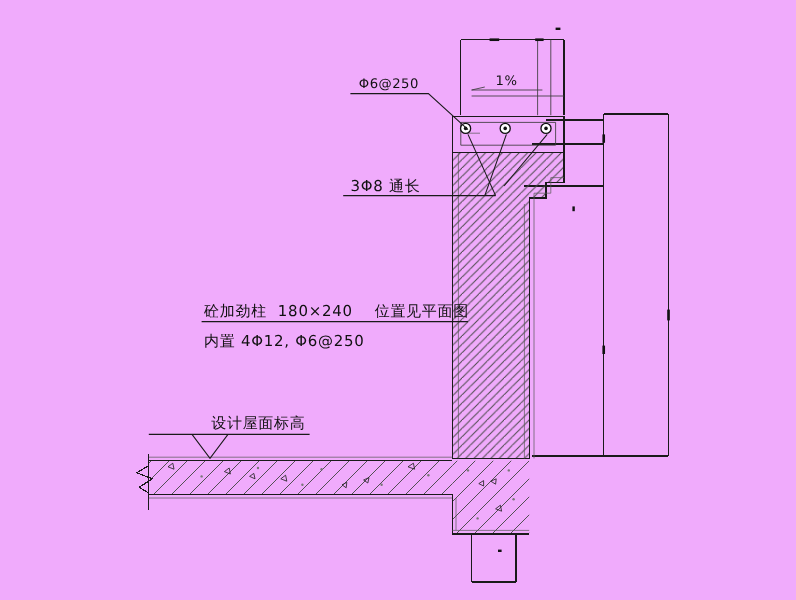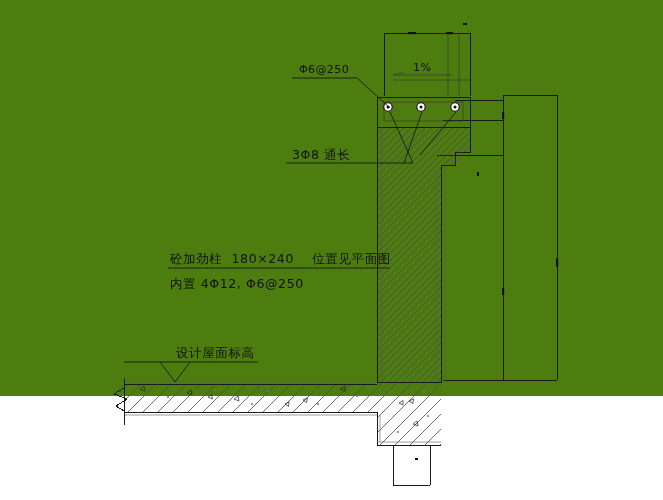--- a/index.html
+++ b/index.html
@@ -9,22 +9,22 @@
   }
   body {
     width: 663px;
     height: 500px;
     font-family: "Liberation Sans", sans-serif;
     overflow: hidden;
   }
   #drawing-root {
     position: relative;
     width: 663px;
-    height: 396px;
-    background: #4d7c0f;
+    height: 500px;
+    background: #f0abfc;
   }
   svg#cad {
     display: block;
     width: 663px;
     height: 500px;
   }
   .ln {
     stroke: #1a1a1a;
     fill: none;
     stroke-width: 1;

